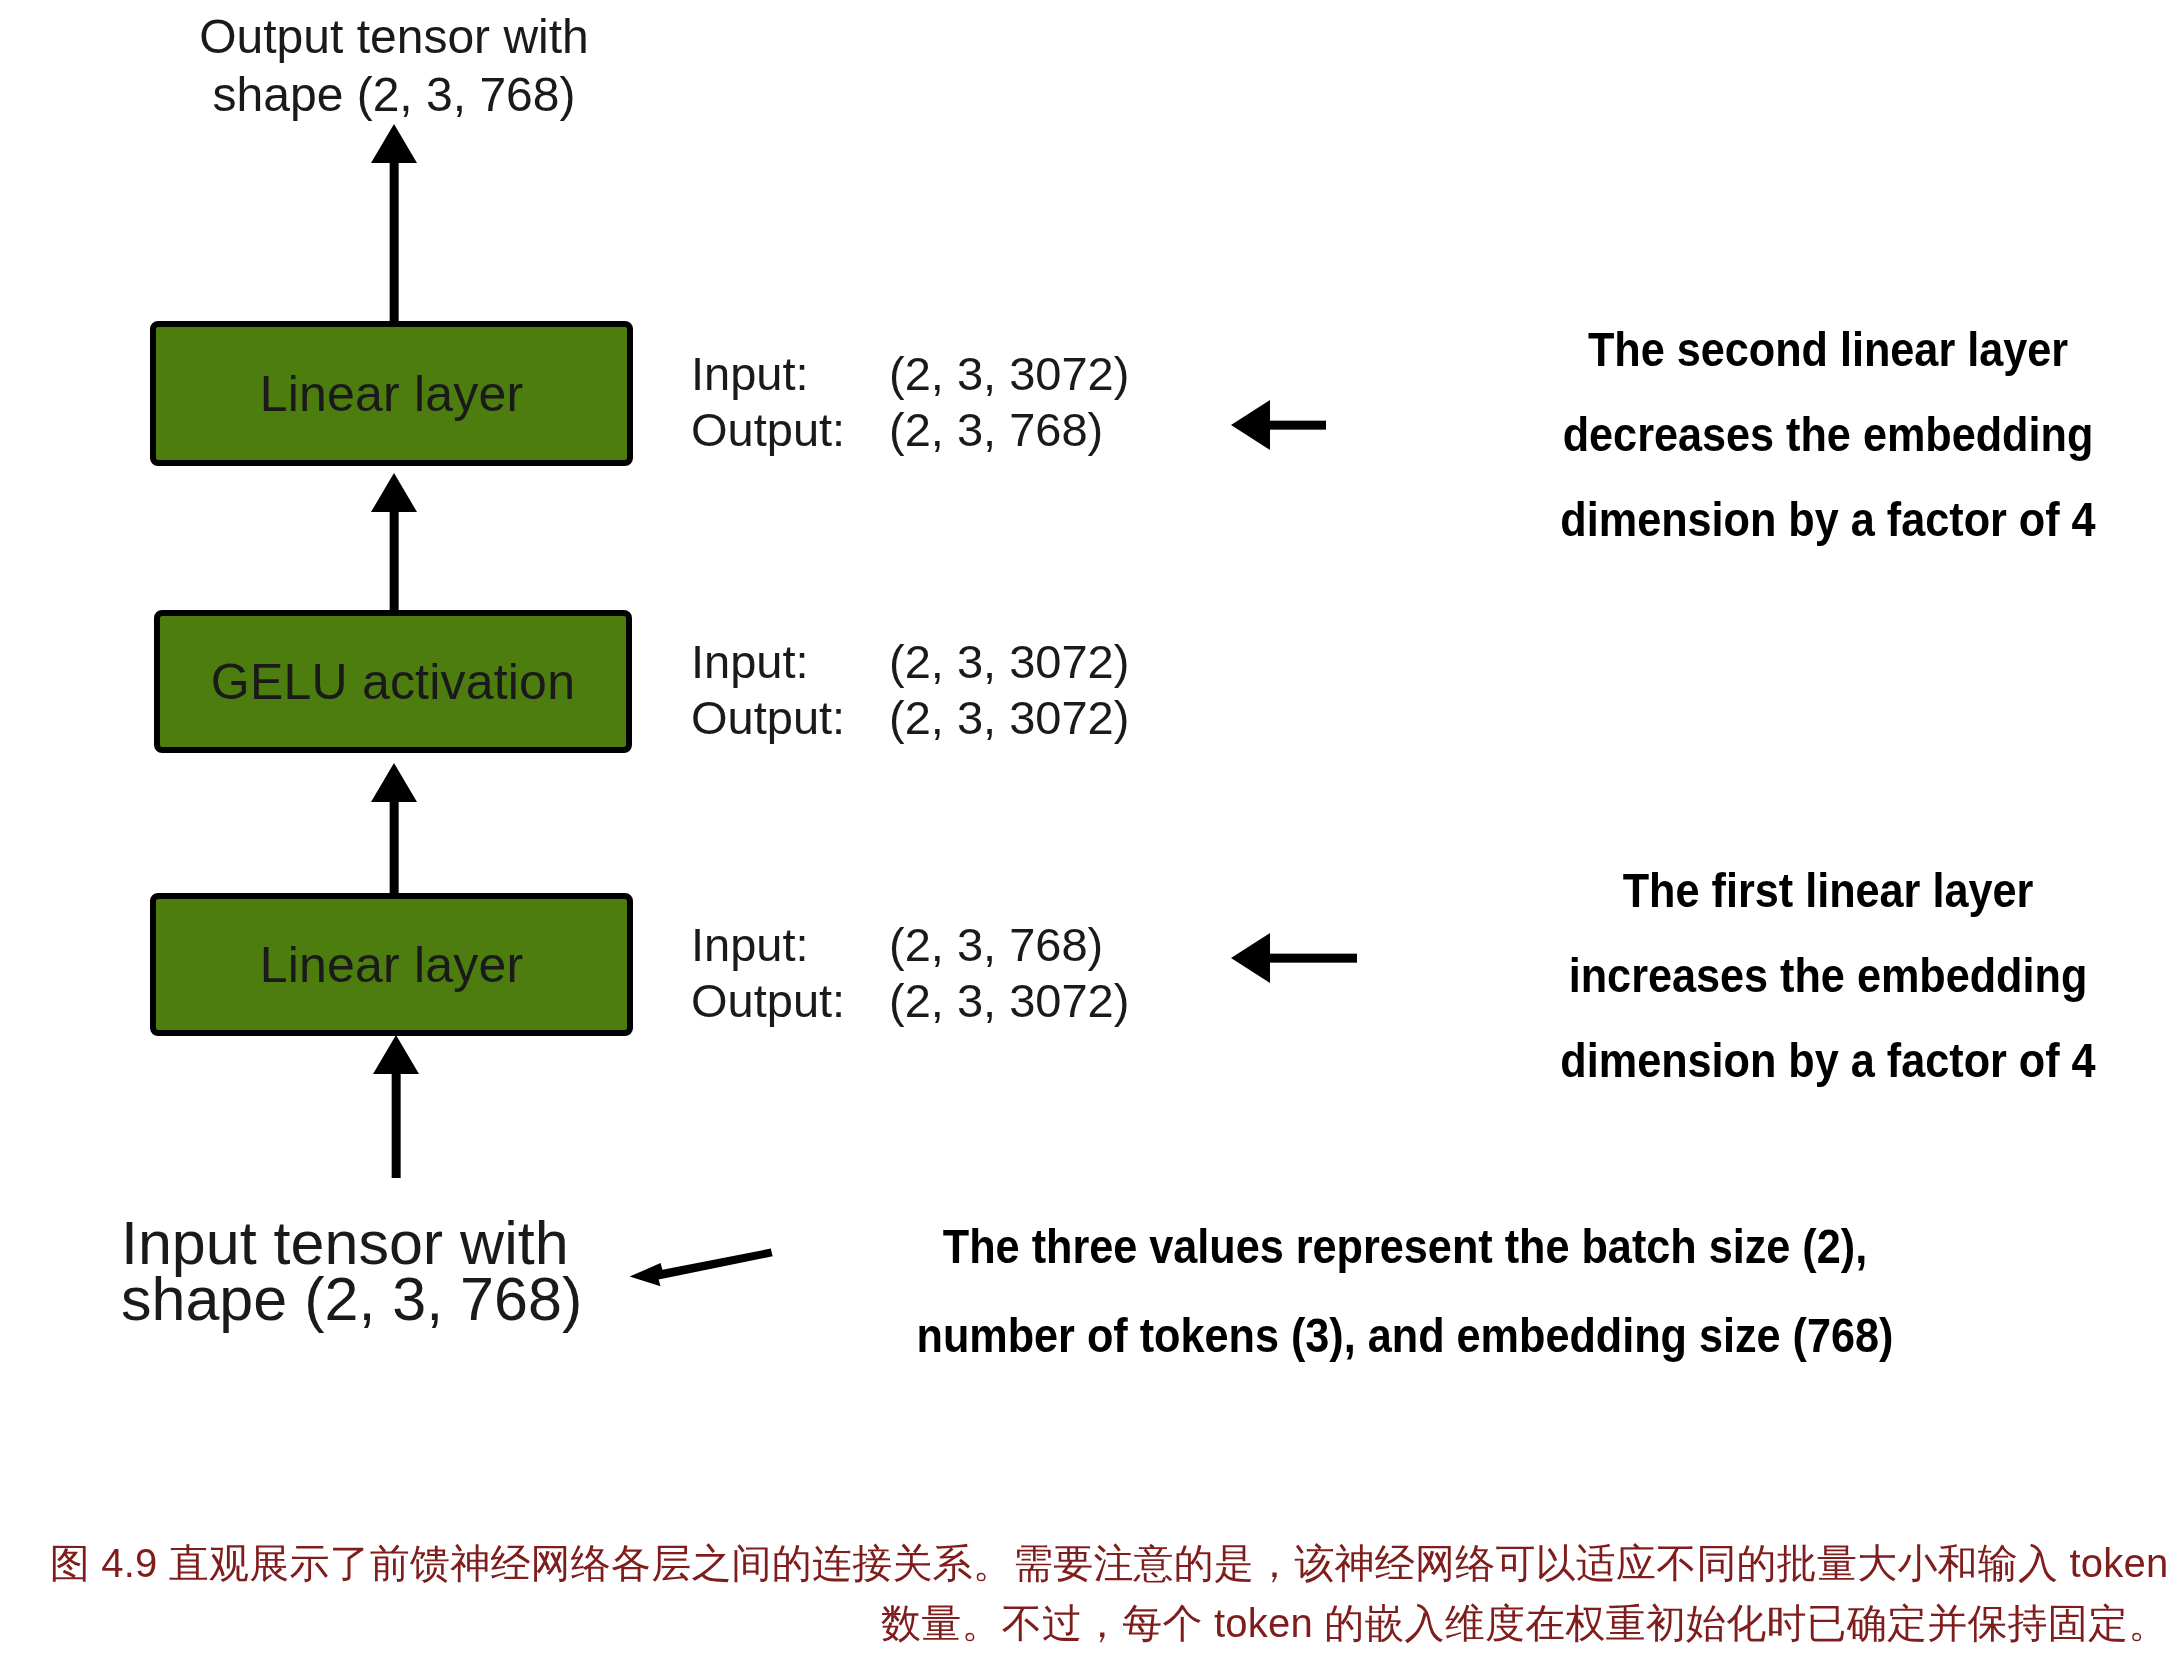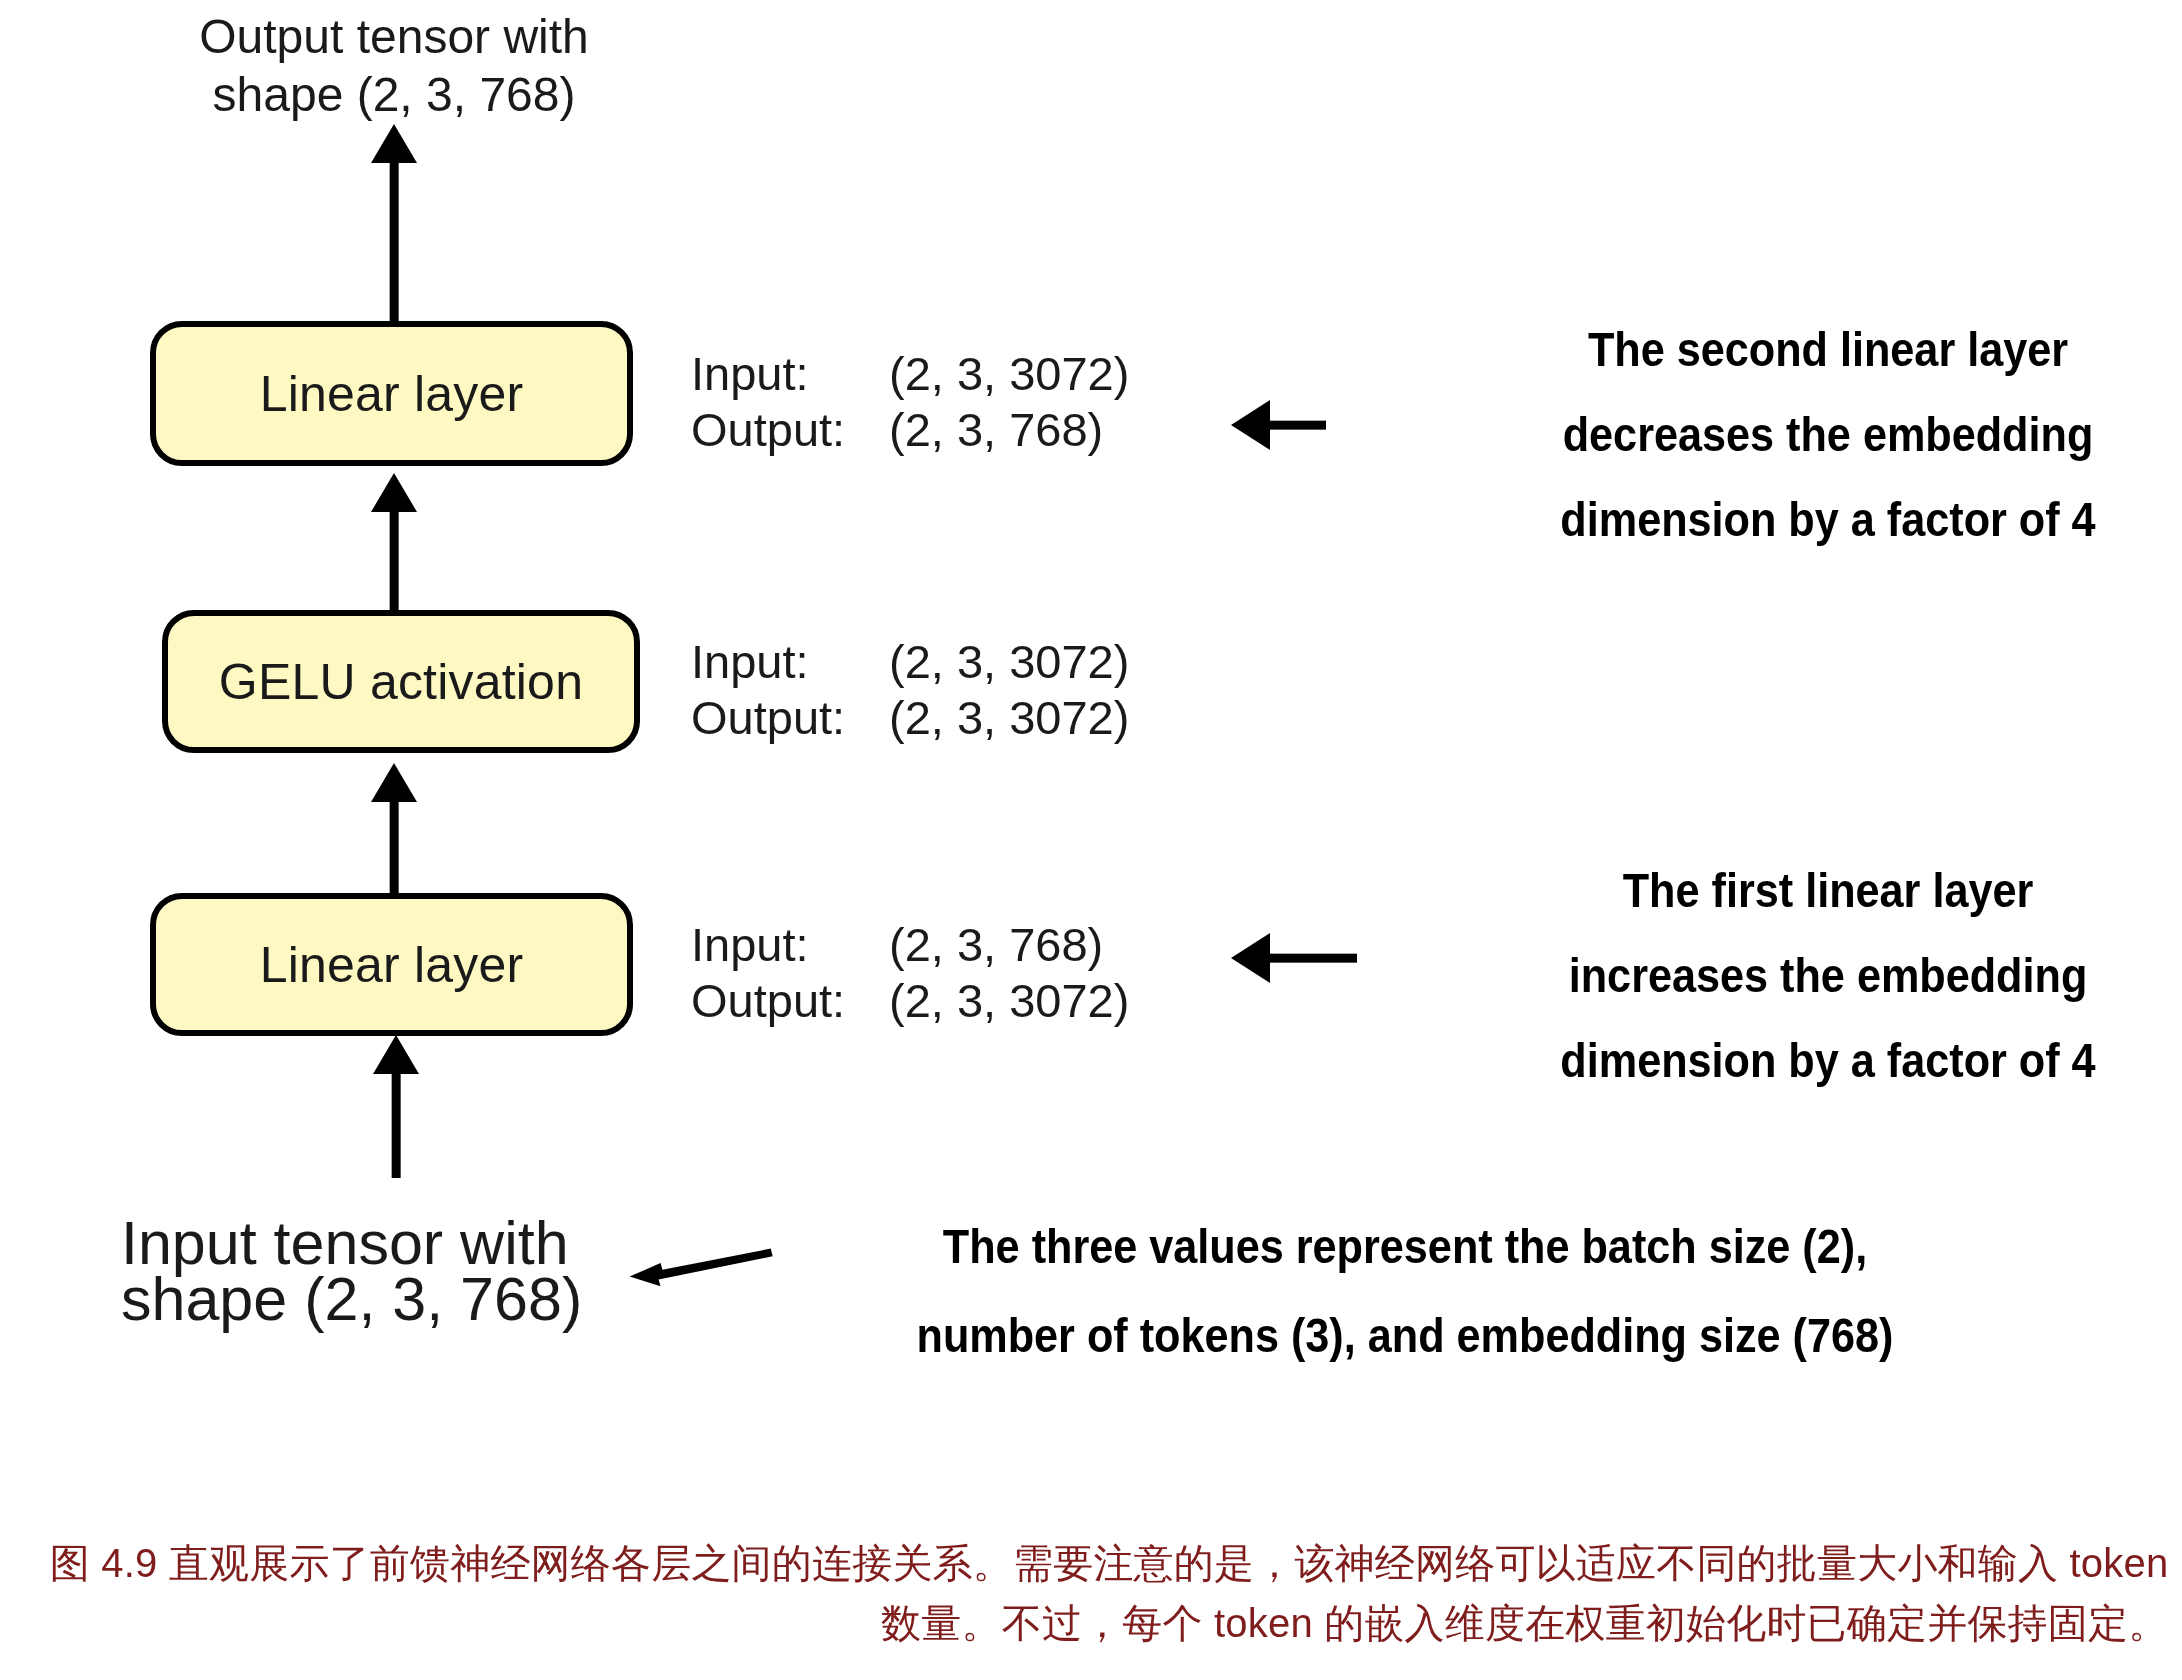--- a/index.html
+++ b/index.html
@@ -19,37 +19,37 @@
     position: absolute;
     left: 0; top: 0;
     width: 1800px;
     height: 1680px;
   }
 
   
   .node-box {
     position: absolute;
     border: 6.8px solid #000000;
-    border-radius: 32px;
-    background: #fef9c3;
+    border-radius: 8px;
+    background: #4d7c0f;
     box-sizing: border-box;
     display: flex;
     align-items: center;
     justify-content: center;
   }
   .node-label {
     font-family: "Liberation Sans", sans-serif;
     font-size: 50px;
     color: #1a1a1a;
     letter-spacing: 0.2px;
     white-space: nowrap;
   }
 
   #box-linear-top   { left: 150px; top: 321px;  width: 483px; height: 145px; }
-  #box-gelu         { left: 162px; top: 610px;  width: 478px; height: 143px; }
+  #box-gelu         { left: 154px; top: 610px;  width: 478px; height: 143px; }
   #box-linear-bot   { left: 150px; top: 893px;  width: 483px; height: 143px; }
 
   
   .v-arrow {
     position: absolute;
     width: 0;
   }
   .v-arrow .shaft {
     position: absolute;
     left: 50%;

